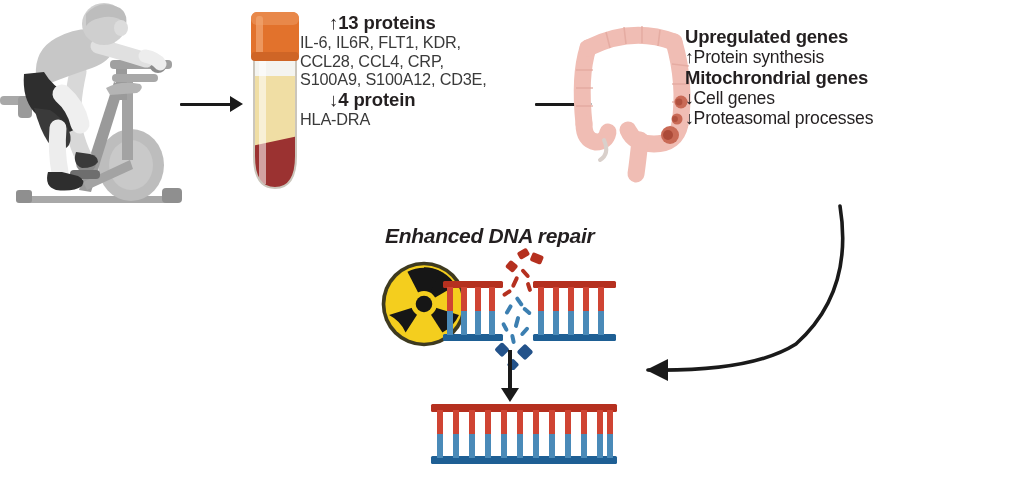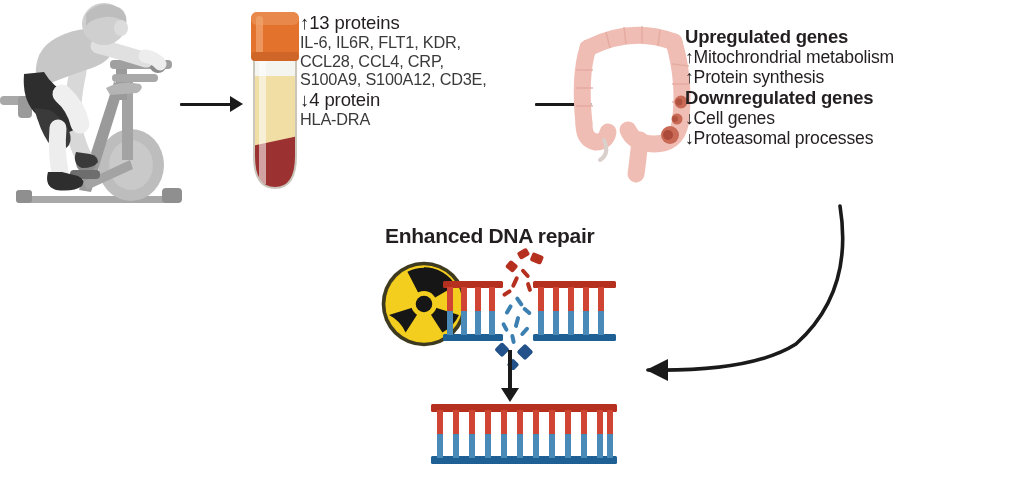--- a/index.html
+++ b/index.html
@@ -18,30 +18,30 @@
     background: #ffffff;
     overflow: hidden;
   }
   .abs { position: absolute; }
 
   
   .txt-block { position: absolute; line-height: 1.14; }
   .line { white-space: nowrap; }
 
   .proteins-block { left: 300px; top: 12px; font-size: 16.5px; }
-  .proteins-block .hdr { font-size: 18.5px; font-weight: normal; letter-spacing: -0.1px; }
+  .proteins-block .hdr { font-size: 18.5px; font-weight: bold; letter-spacing: -0.1px; margin-left: 29px; }
   .proteins-block .lst { font-size: 16.3px; letter-spacing: -0.2px; color: #3a3a3a; }
 
   .genes-block { left: 685px; top: 26px; font-size: 17.5px; letter-spacing: -0.2px; }
   .genes-block .hdr { font-weight: bold; font-size: 18.5px; }
   .genes-block .sub { font-size: 17.6px; }
 
   .dna-title {
     left: 385px; top: 224px;
-    font-size: 21px; font-weight: bold; letter-spacing: -0.3px;
+    font-size: 21px; font-weight: bold; letter-spacing: -0.3px; font-style: italic;
   }
 
   
   .s-arrow { position: absolute; height: 20px; }
   .s-arrow .shaft {
     position: absolute; left: 0; top: 8px; height: 3.2px;
     background: #1a1a1a; border-radius: 1px;
   }
   .s-arrow .head {
     position: absolute; top: 1.2px;
@@ -222,23 +222,22 @@
         <circle cx="115" cy="105" r="5.5" fill="#C96A56"></circle>
         <circle cx="113" cy="105" r="2.9" fill="#B1513F"></circle>
         <circle cx="108" cy="121" r="9" fill="#C96A56"></circle>
         <circle cx="106" cy="121" r="5" fill="#AC4B39"></circle>
       </g>
     </svg>
   </div>
 
   <div class="txt-block genes-block">
     <div class="line hdr">Upregulated genes</div>
-    <div class="line sub">↑Mitochrondrial metabolism</div>
     <div class="line sub">↑Protein synthesis</div>
-    <div class="line hdr">Downregulated genes</div>
+    <div class="line hdr">Mitochrondrial genes</div>
     <div class="line sub">↓Cell genes</div>
     <div class="line sub">↓Proteasomal processes</div>
   </div>
 
   <div class="abs" style="left:600px; top:180px; width:290px; height:205px;">
     <svg width="290" height="205" viewBox="0 0 290 205">
       <path d="M240 26 Q254 112 196 164 Q152 192 48 190" fill="none" stroke="#1A1A1A" stroke-width="3.6" stroke-linecap="round"></path>
       <polygon points="46,190 68,179 68,201" fill="#1A1A1A"></polygon>
     </svg>
   </div>

